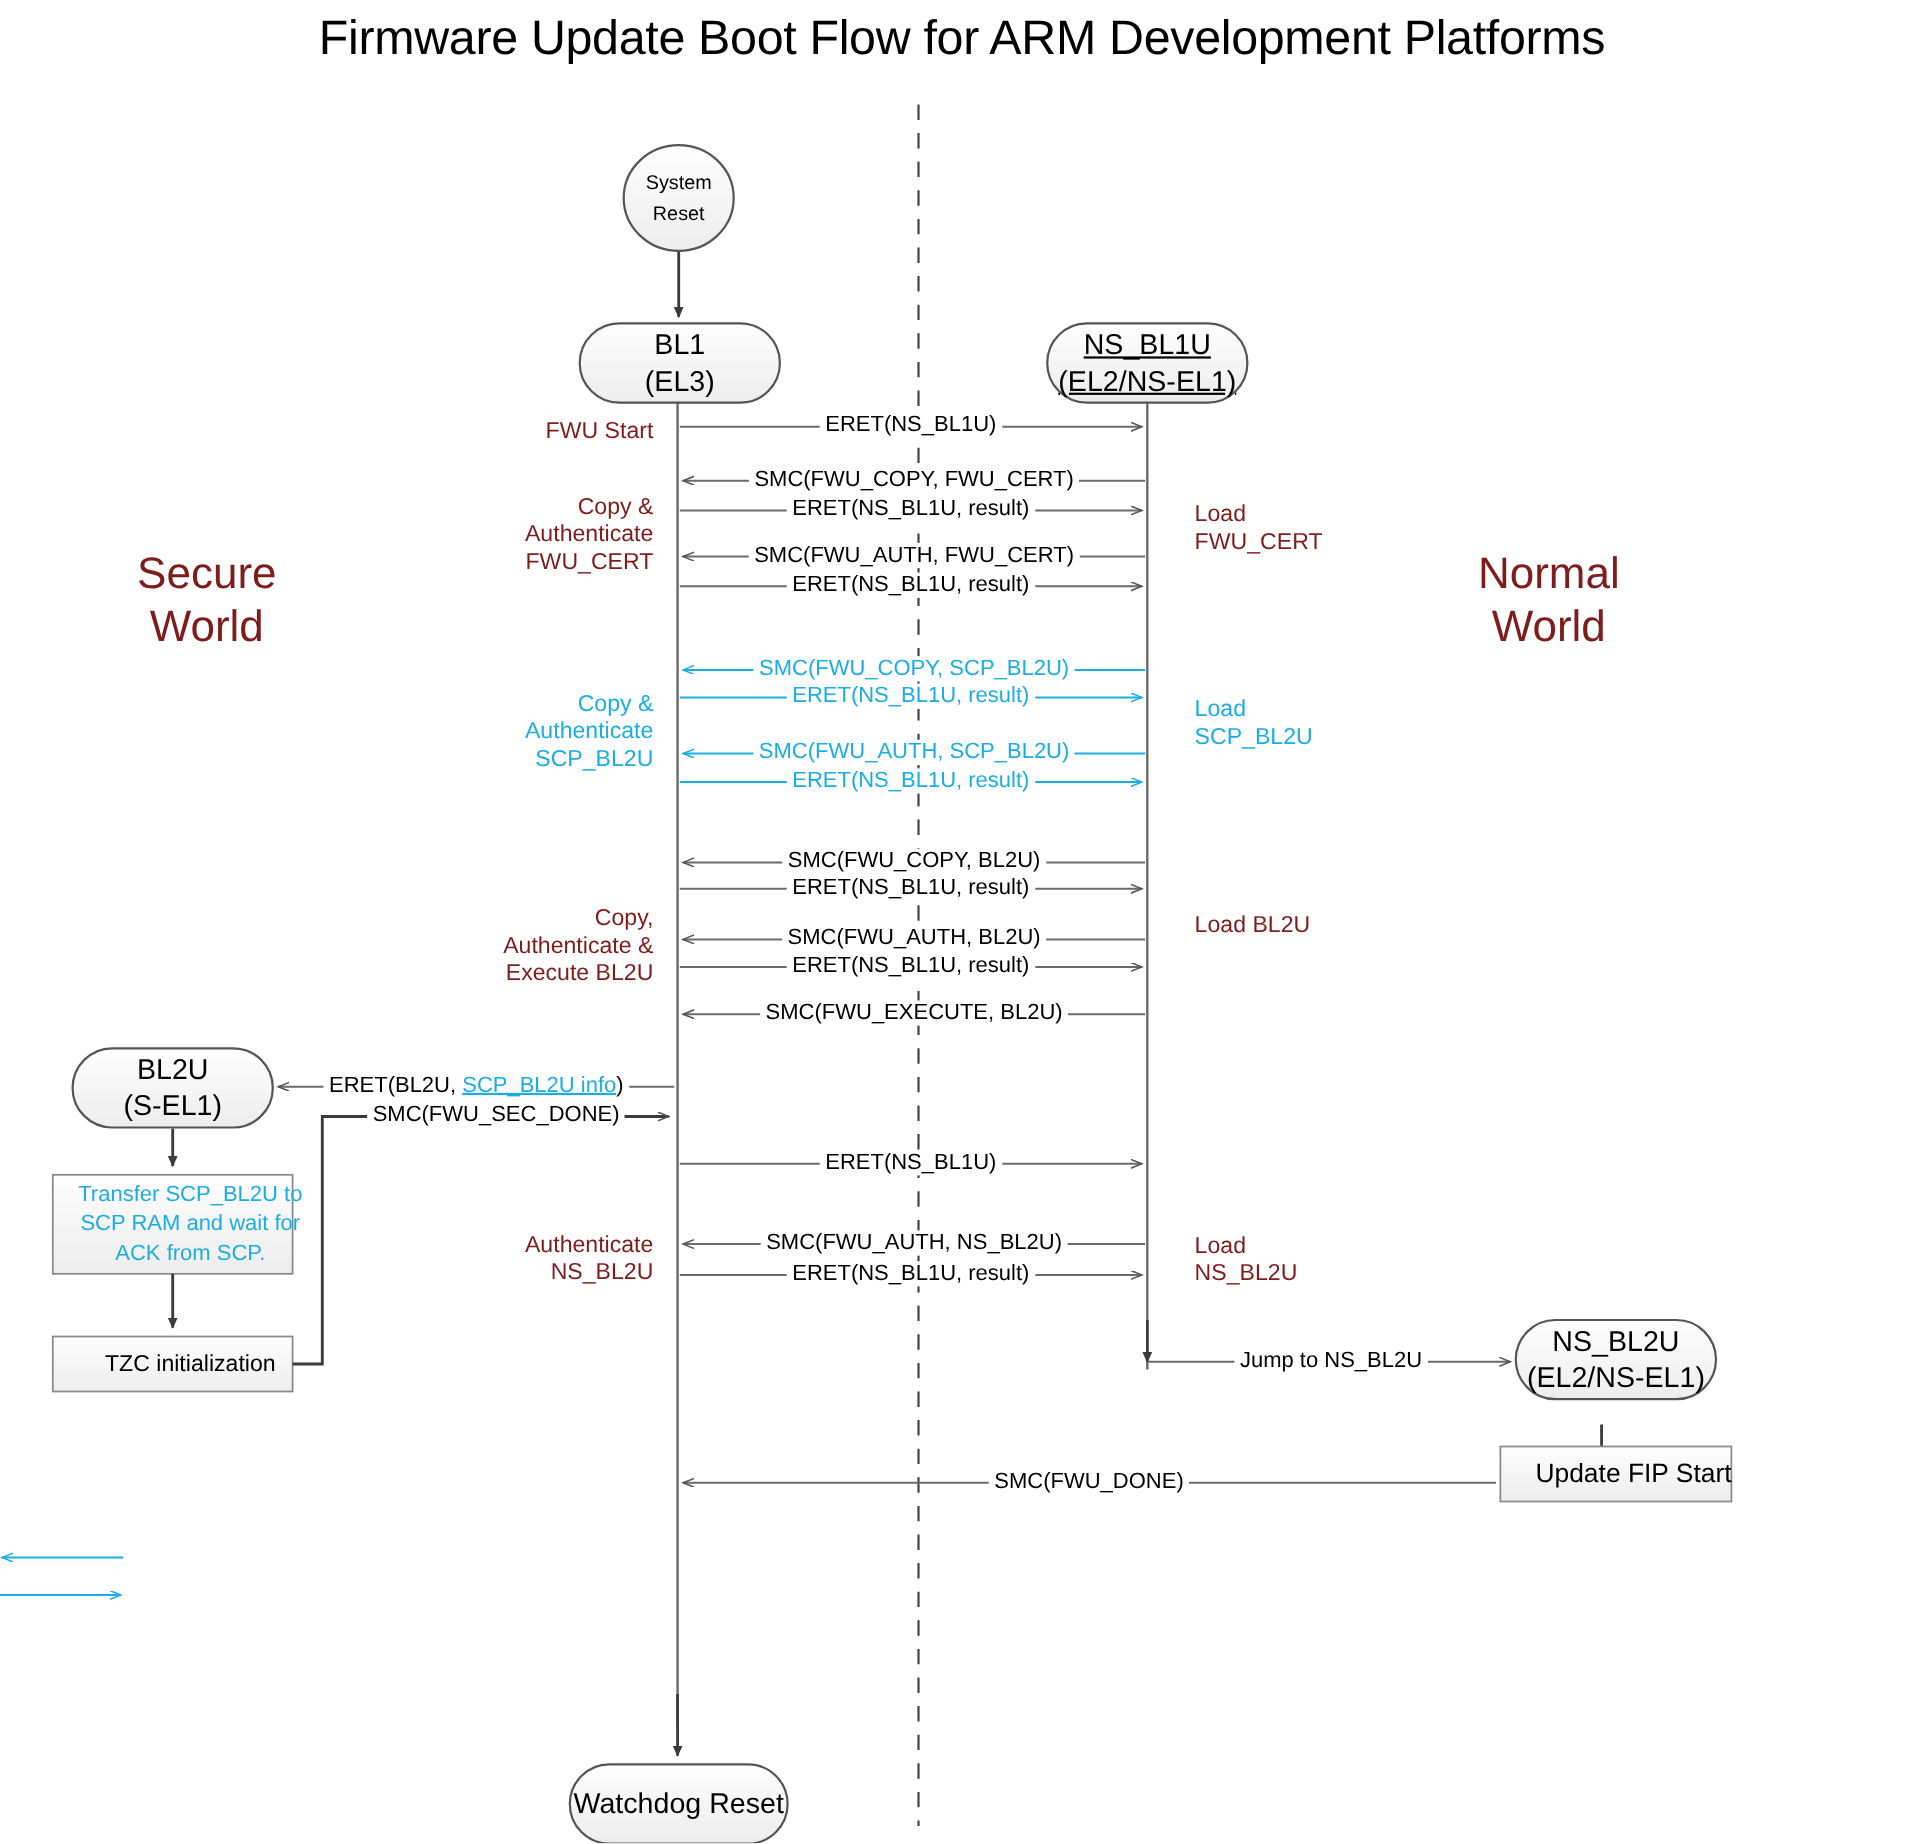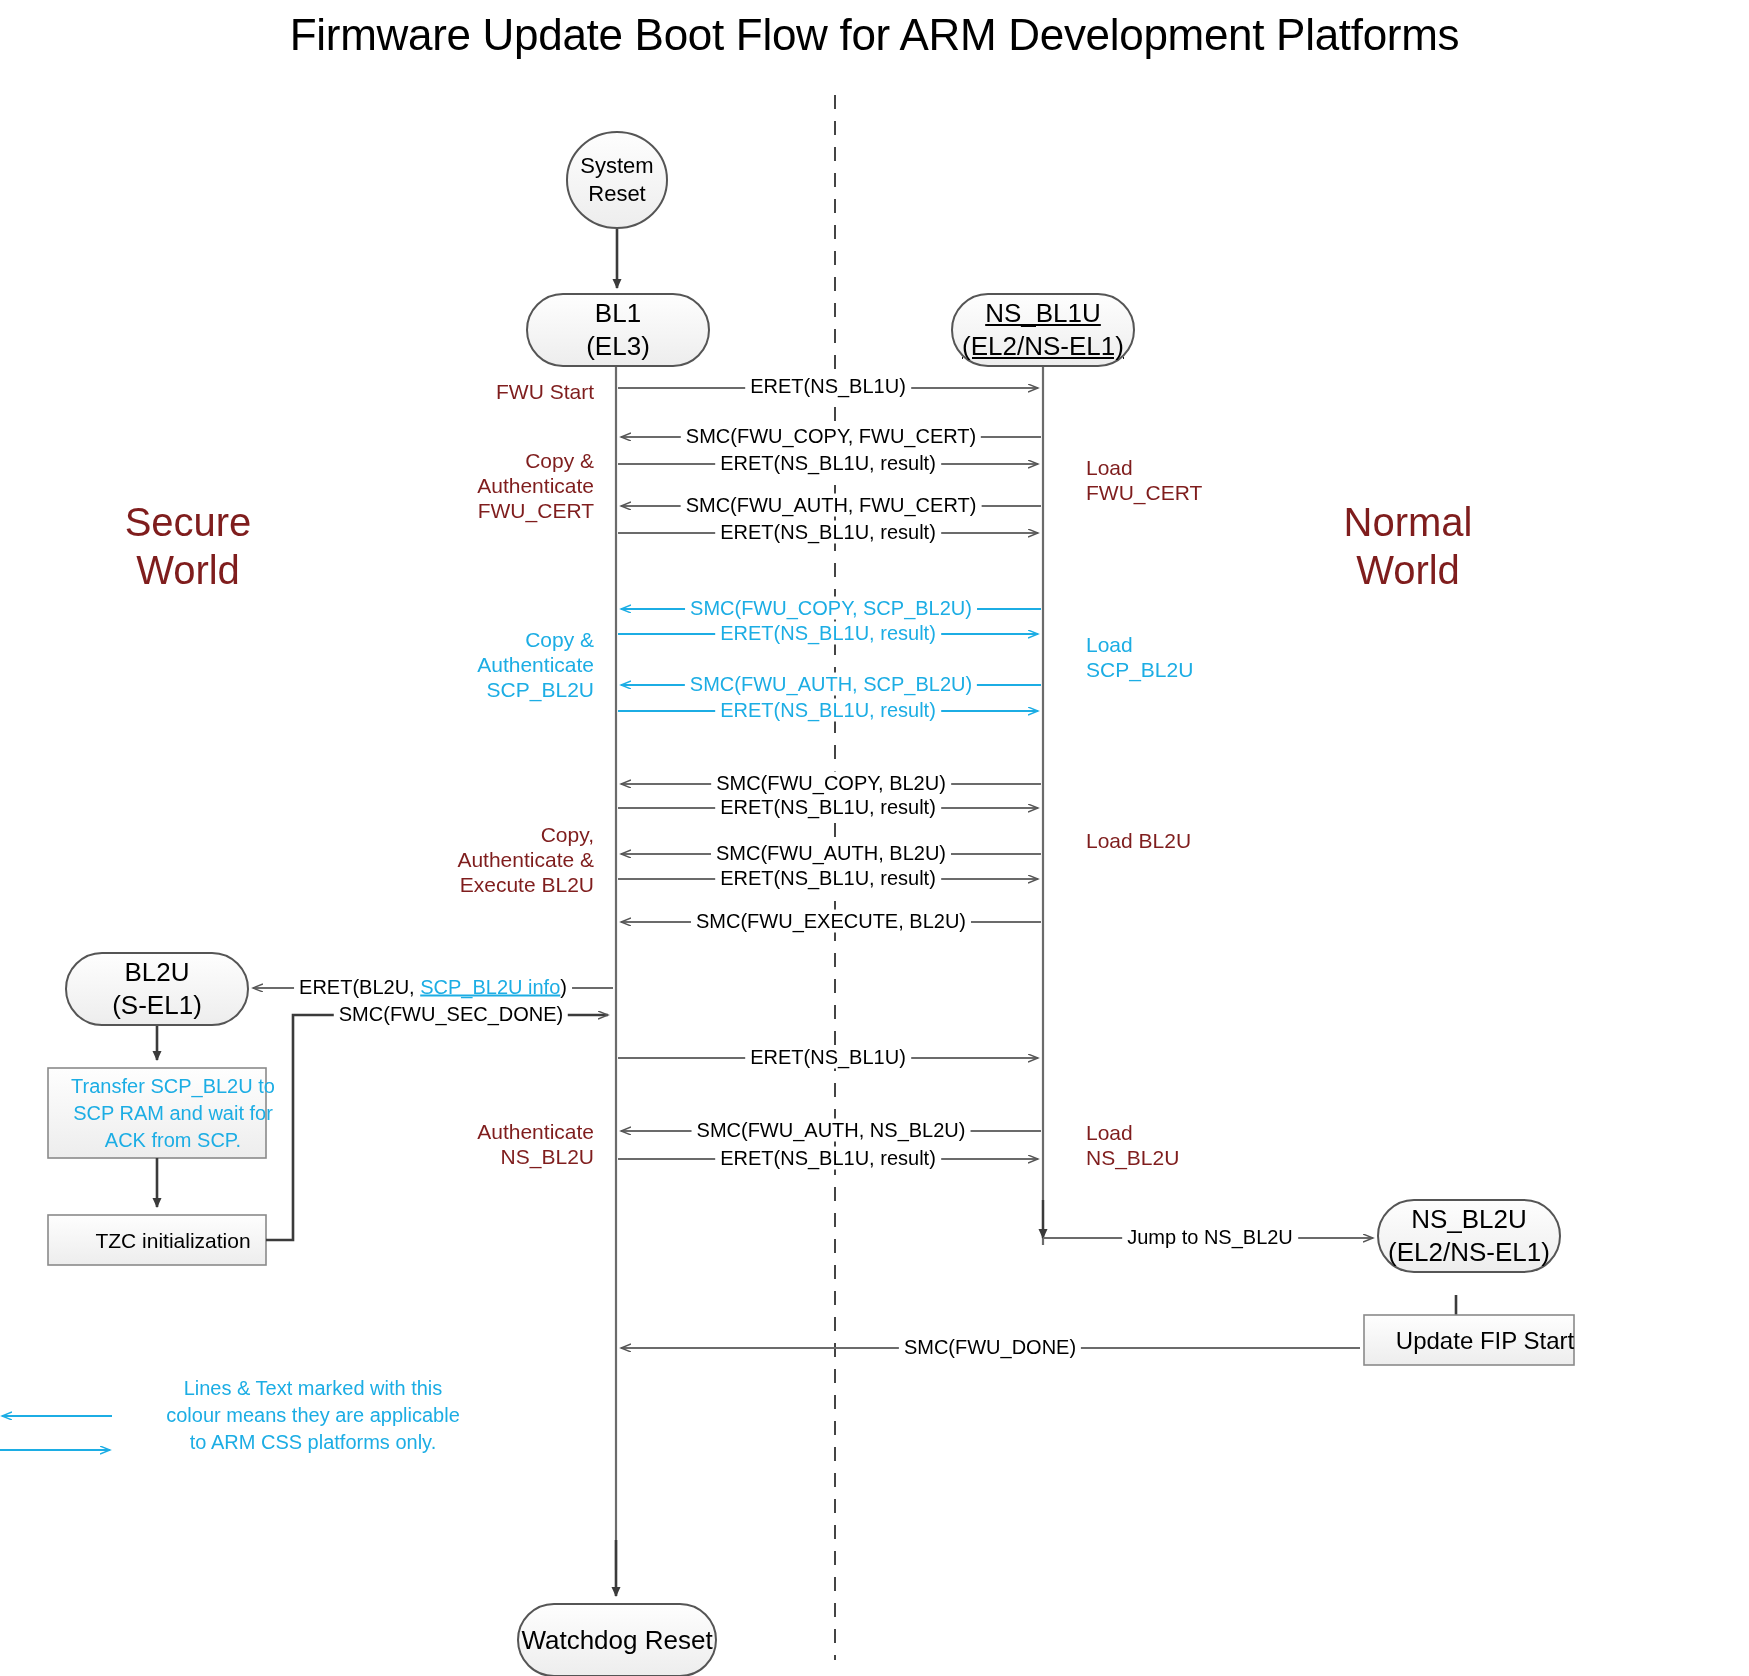--- a/index.html
+++ b/index.html
@@ -51,21 +51,21 @@
   .nodetxt {
     position: absolute;
     text-align: center;
     transform: translate(-50%, -50%);
     font-size: 26px;
     line-height: 33px;
     color: #000000;
     white-space: pre;
     pointer-events: none;
   }
-  .nodetxt.sm { font-size: 22px; line-height: 28px; }
+  .nodetxt.sm { font-size: 18px; line-height: 28px; }
   .boxtxt {
     position: absolute;
     text-align: center;
     transform: translate(-50%, -50%);
     font-size: 20px;
     line-height: 27px;
     color: #1CADE4;
     white-space: pre;
     margin-left: 16px;
   }
@@ -261,17 +261,14 @@
 
   <div class="msg" style="left:451px; top:1014px;">SMC(FWU_SEC_DONE)</div>
 
   <div class="msg" style="left:828px; top:1057px;">ERET(NS_BL1U)</div>
   <div class="msg" style="left:831px; top:1130px;">SMC(FWU_AUTH, NS_BL2U)</div>
   <div class="msg" style="left:828px; top:1158px;">ERET(NS_BL1U, result)</div>
 
   <div class="msg" style="left:1210px; top:1237px;">Jump to NS_BL2U</div>
   <div class="msg" style="left:990px; top:1347px;">SMC(FWU_DONE)</div>
 
-  <div class="legend-txt" style="left:313px; top:1375px;">Lines &amp; Text marked with this
-colour means they are applicable
-to ARM CSS platforms only.</div>
 
 </div>
 
 </body></html>

